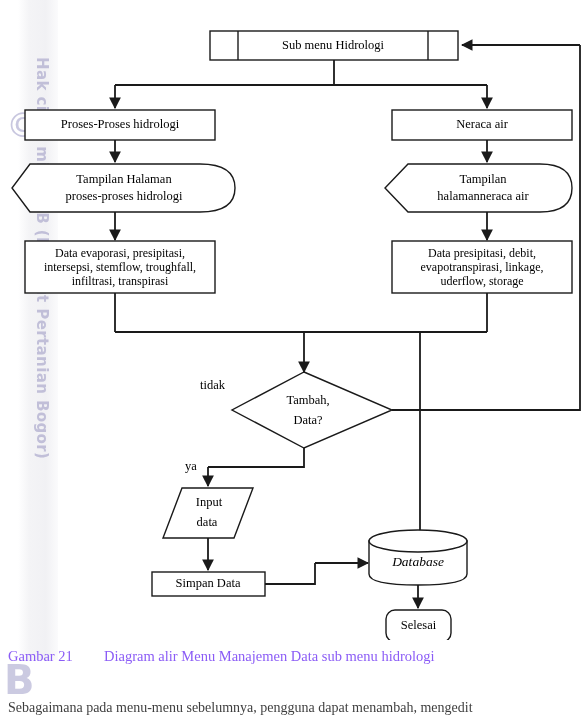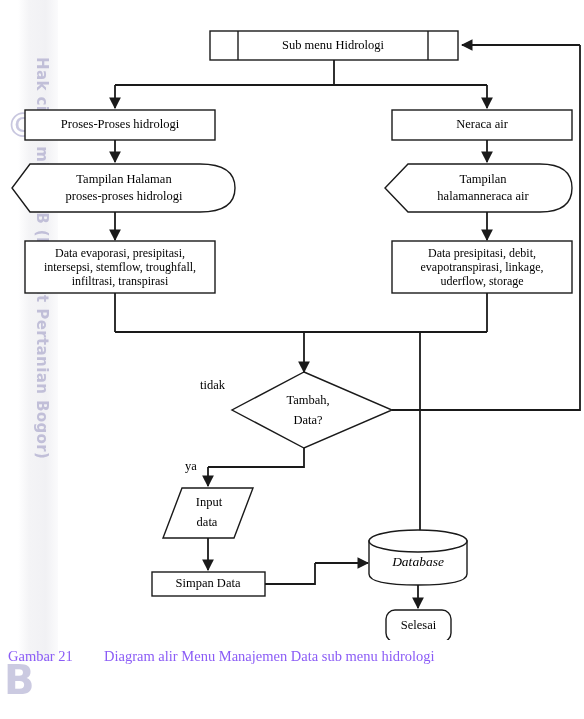--- a/index.html
+++ b/index.html
@@ -258,14 +258,15 @@
     <g>
       <rect class="shape" x="386" y="610" width="65" height="32" rx="9" ry="9"></rect>
       <text class="lbl" x="418.5" y="626">Selesai</text>
     </g>
   </svg>
 
   <div class="caption">
     <span class="cap-num">Gambar 21</span><span>Diagram alir Menu Manajemen Data sub menu hidrologi</span>
   </div>
 
+  <div class="tailtext">Sebagaimana pada menu-menu sebelumnya, pengguna dapat menambah, mengedit</div>
 
 </div>
 
 </body></html>

